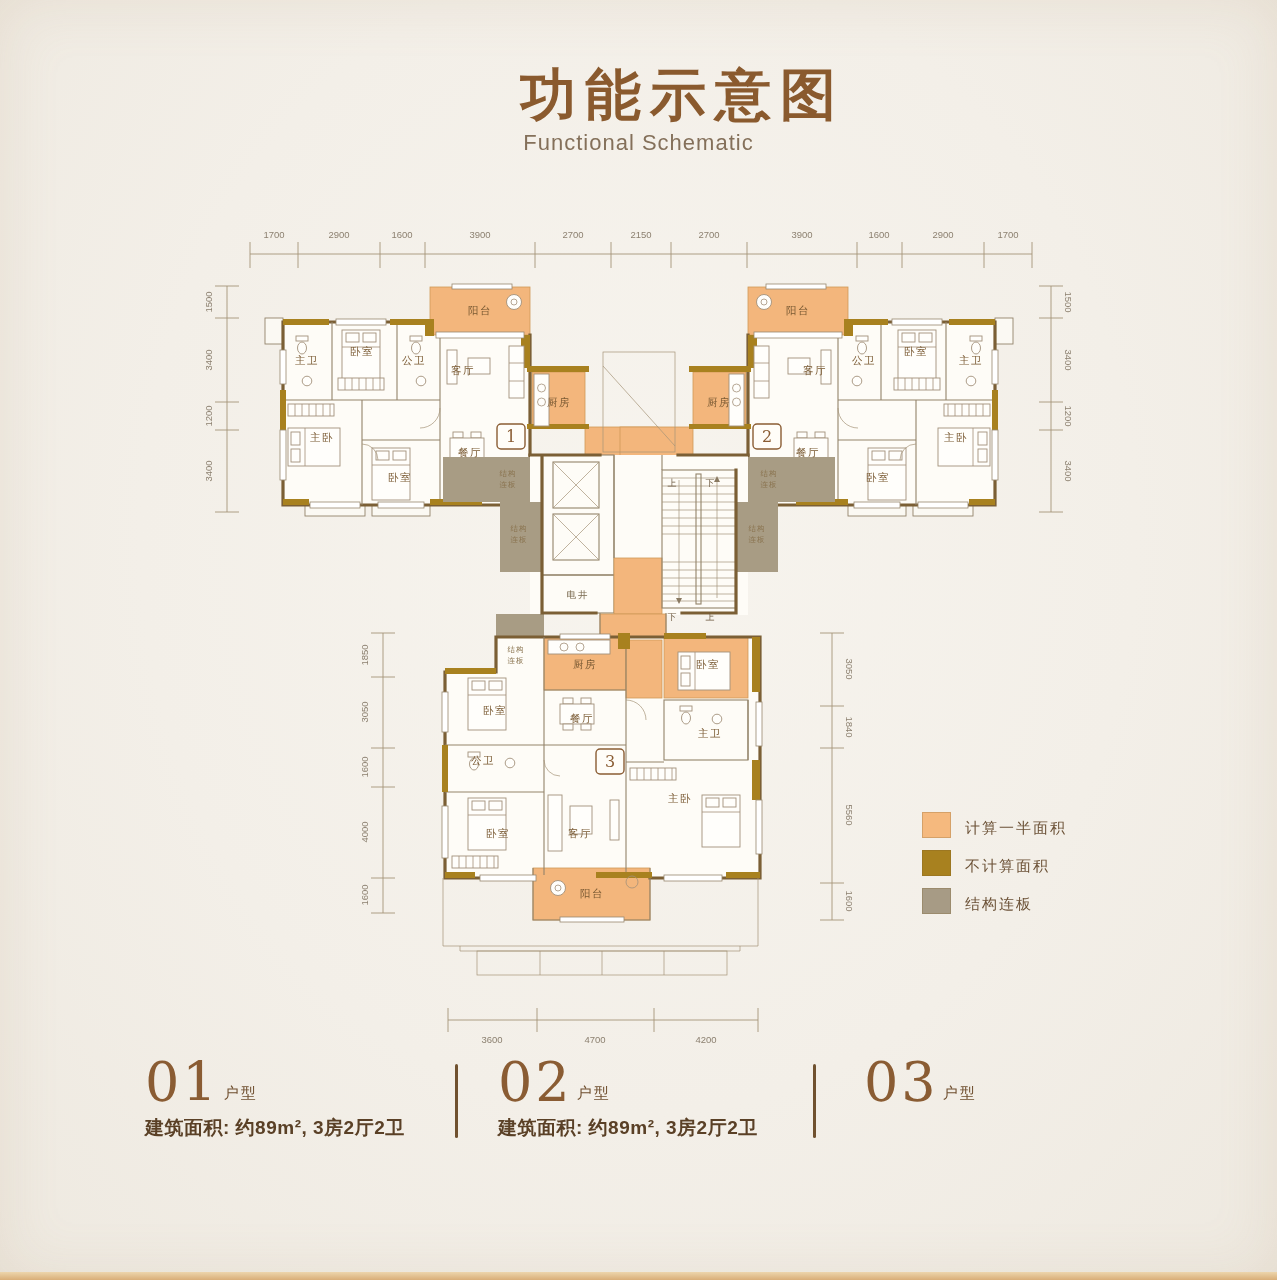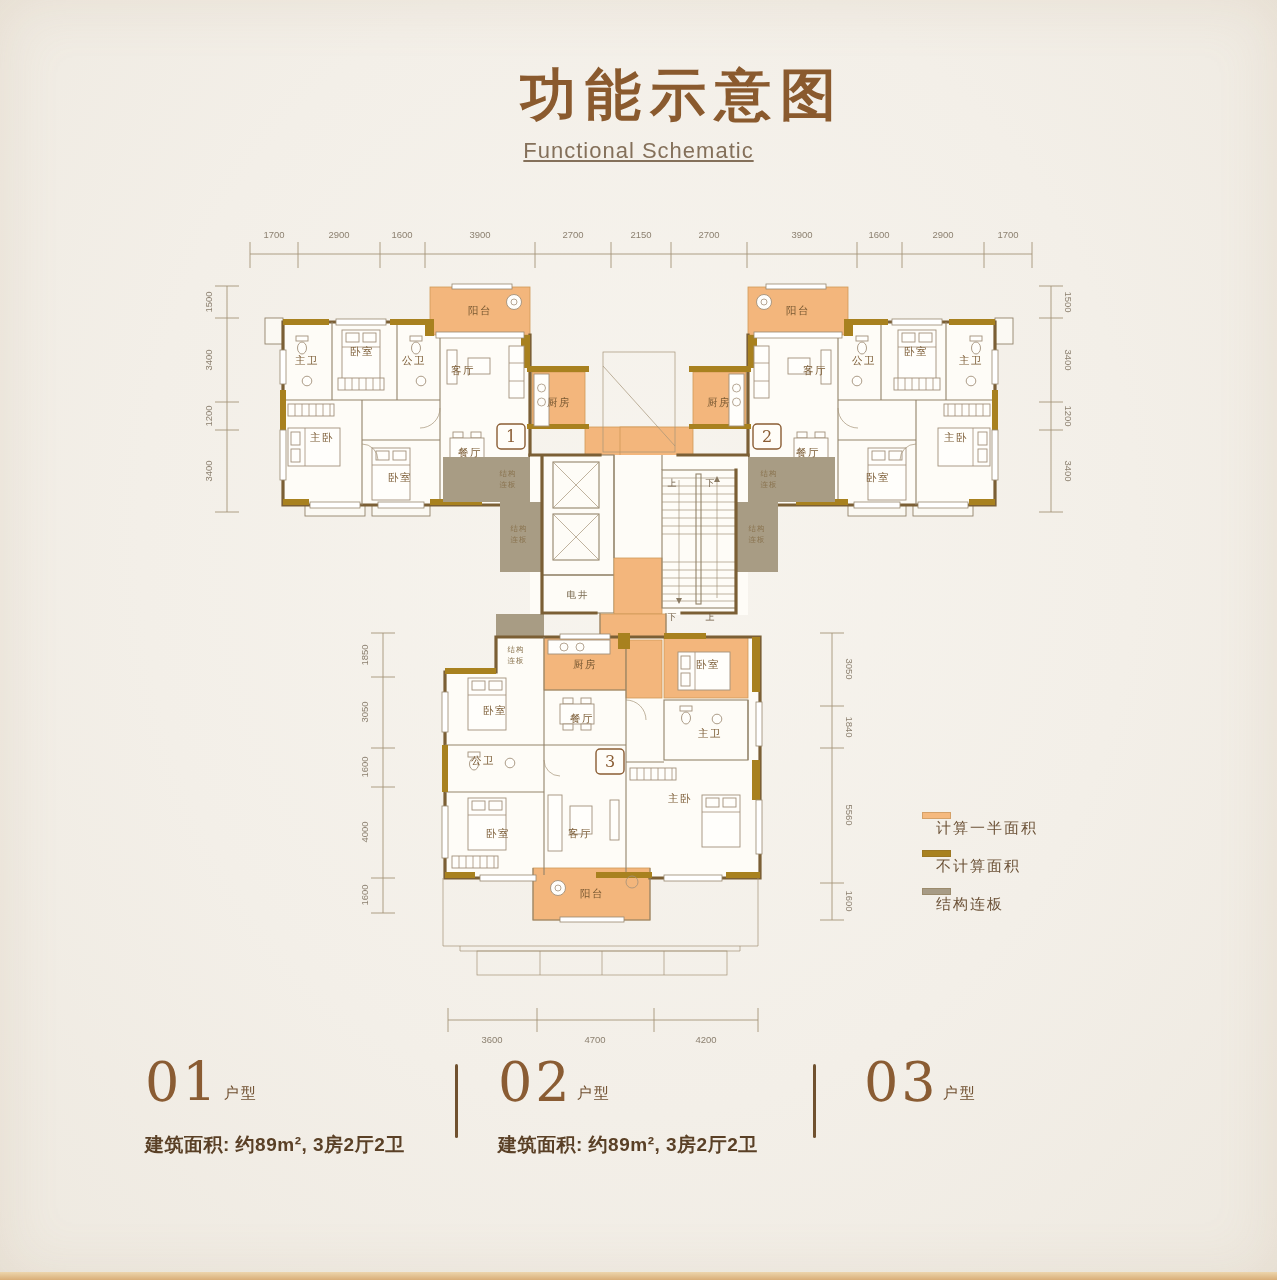--- a/index.html
+++ b/index.html
@@ -11,22 +11,22 @@
   .page{position:absolute;inset:0;
     background:radial-gradient(ellipse at 50% 42%, #f7f4ee 0%, #f3efe8 55%, #eee9e0 100%);
     box-shadow:inset 0 0 60px rgba(180,150,110,.16);
   }
   
   .title{
     position:absolute;top:58px;left:0;width:100%;text-align:center;
     font-size:56px;font-weight:600;letter-spacing:9px;color:#8a5a2e;margin:0;padding-left:44px;
   }
   .subtitle{
-    position:absolute;top:138px;left:0;width:100%;text-align:center;
-    font-size:22px;color:#84705a;letter-spacing:1px;text-decoration:underline;
+    position:absolute;top:130px;left:0;width:100%;text-align:center;
+    font-size:22px;color:#84705a;letter-spacing:1px;
   }
   
   svg{position:absolute;inset:0;}
   .roomfill{fill:#fefcf7;stroke:none;}
   .orange{fill:#f3b67c;stroke:#cf9a57;stroke-width:.8;}
   .gold{fill:#a8811f;stroke:none;}
   .slab{fill:#a89c84;stroke:none;}
   .bay{fill:#fbf9f3;stroke:#93836b;stroke-width:.9;}
   .win{fill:#ffffff;stroke:#98886f;stroke-width:.8;}
   .wall{stroke:#7b5f35;stroke-width:3.2;fill:none;stroke-linecap:square;}
@@ -37,33 +37,33 @@
   .dimline{stroke:#a59478;stroke-width:.9;fill:none;}
   .dimtext{font-size:9.5px;fill:#8c8070;}
   .roomtext{font-size:10.5px;fill:#7a5a33;letter-spacing:1.5px;}
   .slabtext{font-size:7.5px;fill:#8a7450;letter-spacing:1px;}
   .updown{font-size:9px;fill:#6d5a40;}
   .badgebox{fill:#fffdf8;stroke:#8a5c33;stroke-width:1.4;}
   .badgetext{font-family:"DejaVu Serif",serif;font-size:16px;fill:#8a5c33;}
   .shafttext{font-size:9.5px;fill:#7a6a50;letter-spacing:2px;}
   
   .legend{position:absolute;left:922px;top:812px;}
-  .legend .row{display:flex;align-items:flex-start;height:26px;margin-bottom:12px;flex-direction:column;}
+  .legend .row{display:flex;align-items:flex-end;height:26px;margin-bottom:12px;}
   .legend .sw{width:27px;height:24px;border:1px solid rgba(120,90,40,.25);}
   .sw-half{background:#f5b97e;}
   .sw-not{background:#a8811f;}
   .sw-slab{background:#a79b85;}
   .legend .lbl{margin-left:14px;font-size:15px;color:#6b5136;letter-spacing:2px;}
   
   .units{position:absolute;top:1056px;left:0;width:100%;height:92px;}
   .unit{position:absolute;top:0;}
   .unit .line1{display:inline-flex;align-items:flex-end;}
   .unit .num{font-family:"DejaVu Serif",serif;font-size:54px;line-height:1;color:#8a5c33;letter-spacing:3px;}
   .unit .suffix{font-size:15px;color:#6f4f2f;margin-left:4px;margin-bottom:7px;letter-spacing:2px;}
-  .unit .area{margin-top:22px;font-size:19px;font-weight:600;color:#5a4026;letter-spacing:.5px;}
+  .unit .area{margin-top:5px;font-size:19px;font-weight:600;color:#5a4026;letter-spacing:.5px;}
   .unit-divider{position:absolute;top:8px;width:3px;height:74px;background:#70512f;border-radius:2px;}
   
   .disclaimer{
     position:absolute;top:1233px;left:0;width:100%;text-align:center;font-size:11.5px;color:#8a7760;
   }
   .disclaimer .permit{font-weight:bold;color:#6d4c2a;margin-right:16px;}
   .bottom-strip{position:absolute;bottom:0;left:0;width:100%;height:8px;
     background:linear-gradient(to bottom,#edd5ac,#d9ae78);}
 </style>
 </head>

